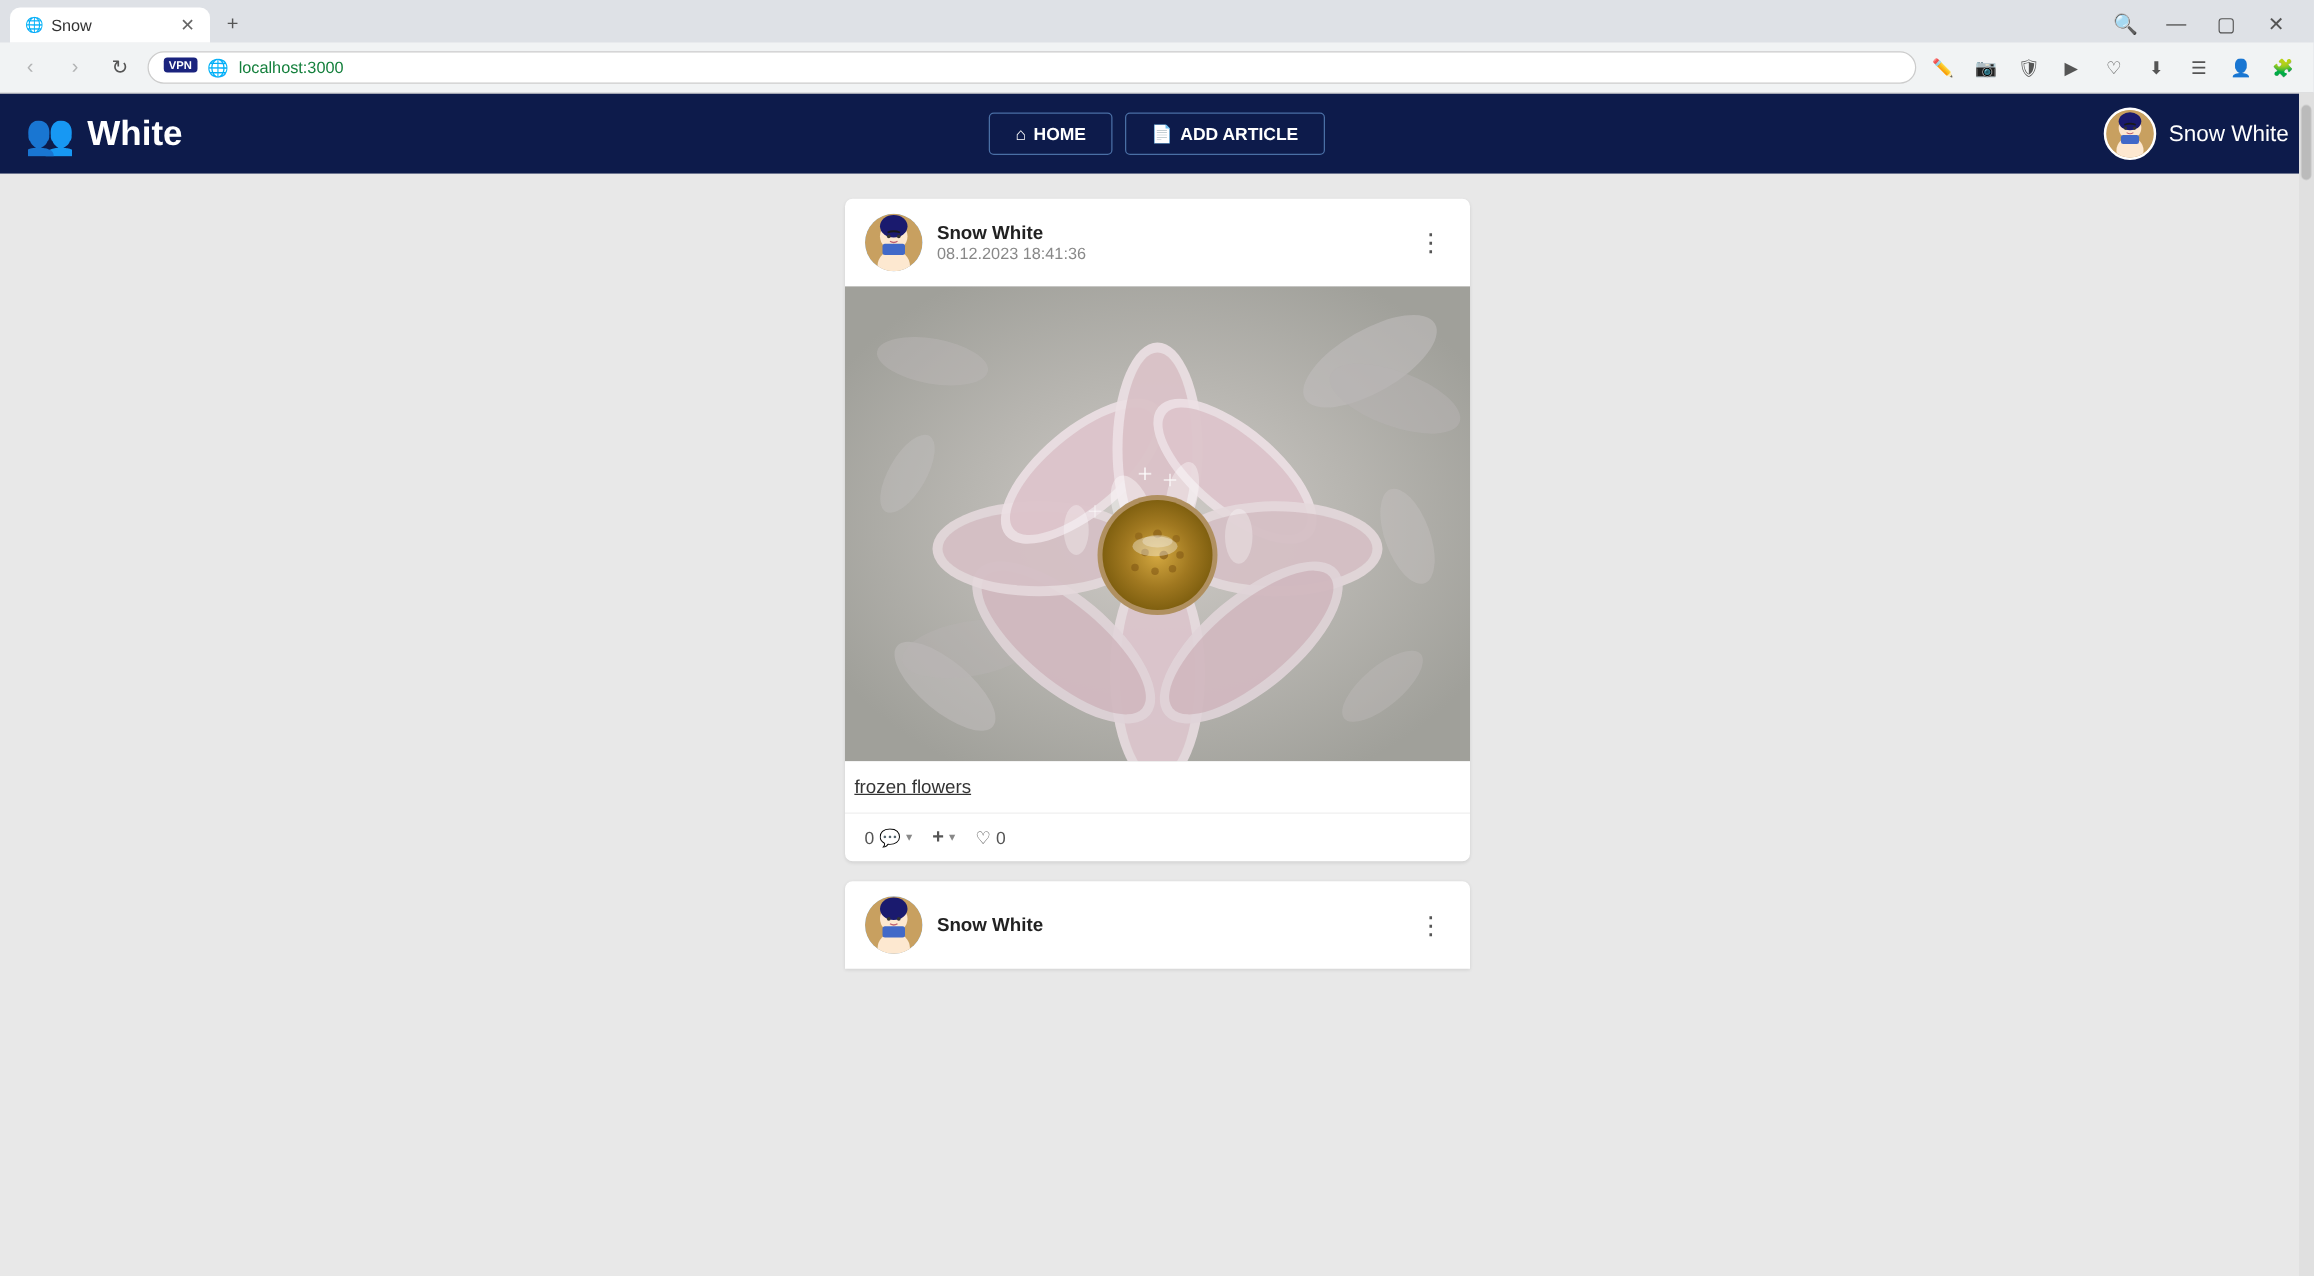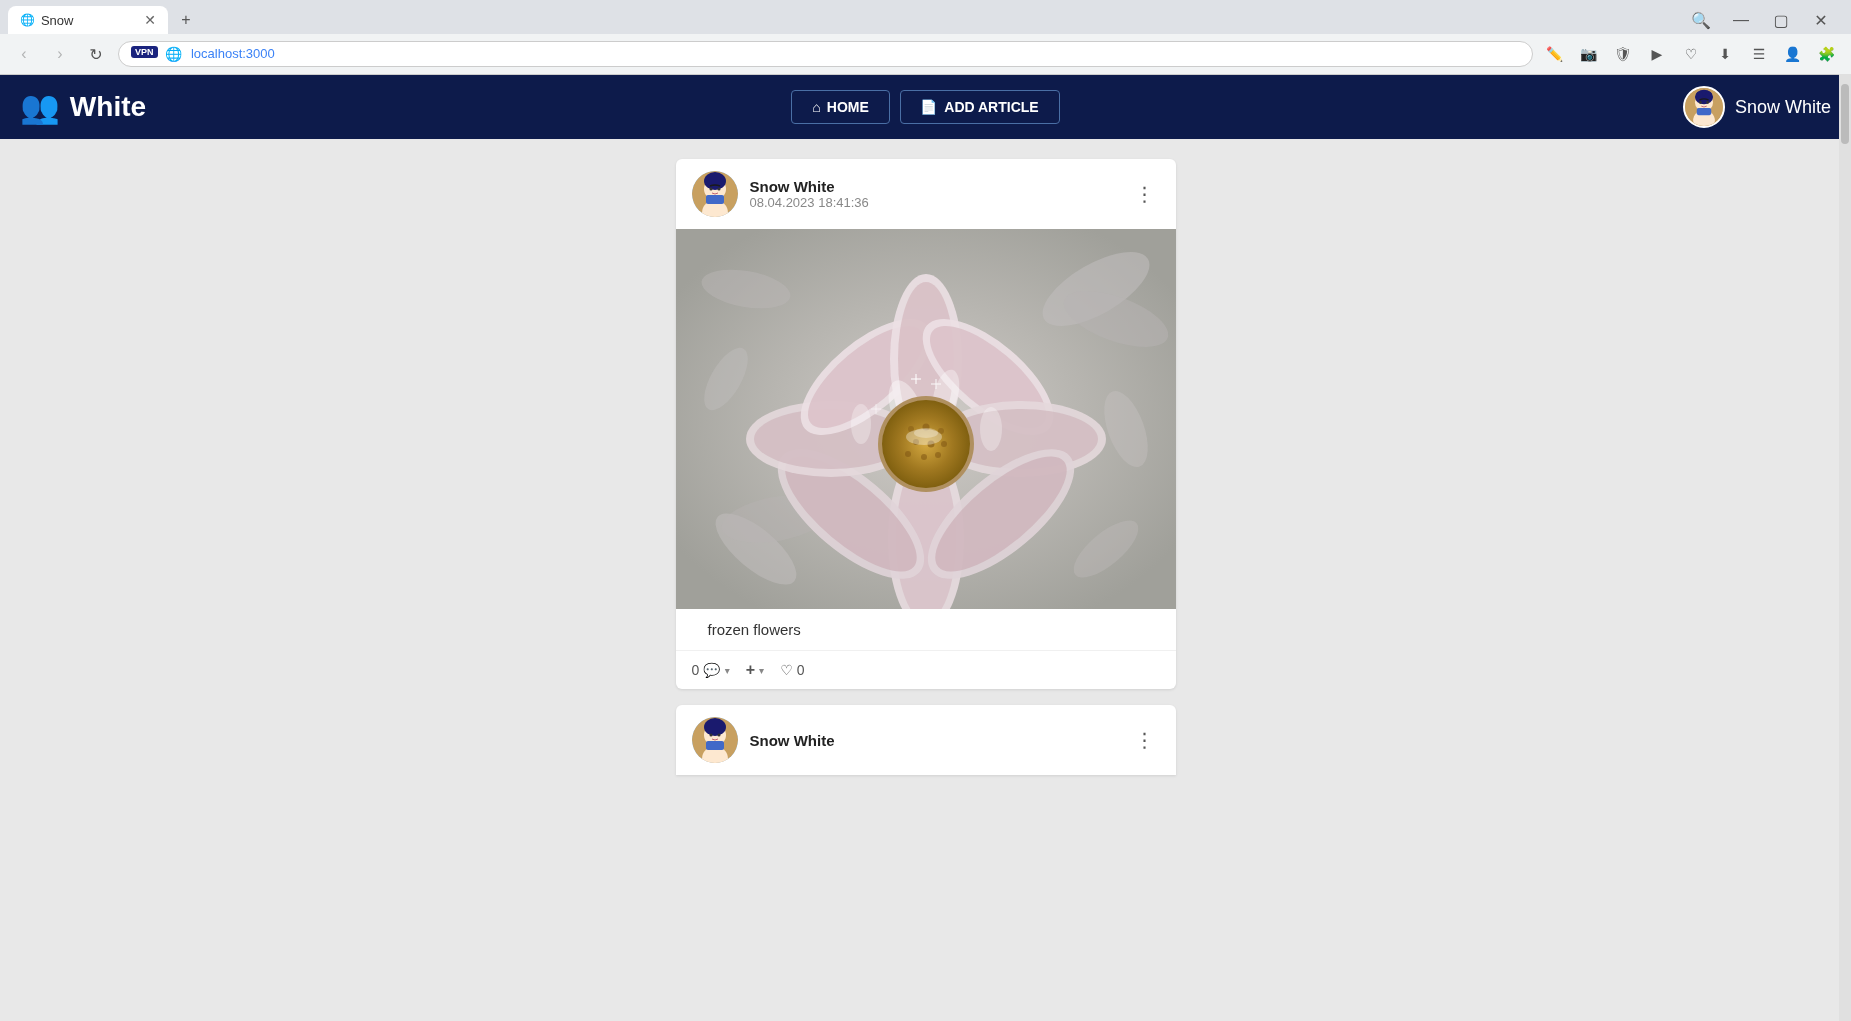--- a/index.html
+++ b/index.html
@@ -11,21 +11,21 @@
     .browser-tab { display: flex; align-items: center; gap: 6px; background: white; padding: 6px 12px; border-radius: 8px 8px 0 0; font-size: 13px; color: #333; min-width: 160px; }
     .browser-tab .tab-icon { font-size: 12px; }
     .browser-tab .tab-close { margin-left: auto; color: #666; cursor: pointer; font-size: 14px; }
     .new-tab-btn { width: 28px; height: 28px; display: flex; align-items: center; justify-content: center; border-radius: 50%; cursor: pointer; font-size: 16px; color: #555; }
 
     .browser-toolbar { background: #f1f3f4; display: flex; align-items: center; padding: 6px 10px; gap: 8px; border-bottom: 1px solid #ccc; }
     .nav-btn { width: 28px; height: 28px; border-radius: 50%; border: none; background: transparent; cursor: pointer; color: #555; font-size: 16px; display: flex; align-items: center; justify-content: center; }
     .nav-btn:disabled { opacity: 0.4; cursor: default; }
     .address-bar-container { flex: 1; display: flex; align-items: flex-start; background: white; border-radius: 20px; padding: 4px 12px; gap: 8px; border: 1px solid #ccc; }
     .vpn-badge { background: #1a237e; color: white; font-size: 9px; font-weight: bold; padding: 1px 4px; border-radius: 3px; }
-    .address-bar-url { font-size: 13px; color: #3b82f6; flex: 1; }
+    .address-bar-url { font-size: 13px; color: #15803d; flex: 1; }
     .toolbar-actions { display: flex; align-items: center; gap: 6px; }
     .toolbar-action-btn { width: 28px; height: 28px; background: transparent; border: none; cursor: pointer; color: #555; font-size: 14px; display: flex; align-items: center; justify-content: center; border-radius: 4px; }
 
     
     .app-nav { background: #0d1b4b; display: flex; align-items: center; padding: 0 20px; height: 64px; }
     .app-logo { display: flex; align-items: center; gap: 10px; color: white; font-size: 28px; font-weight: bold; flex: 1; }
     .nav-buttons { display: flex; gap: 10px; }
     .nav-btn-app { background: transparent; border: 1.5px solid #4a6fa5; color: white; padding: 8px 20px; border-radius: 4px; cursor: pointer; font-size: 14px; font-weight: bold; display: flex; align-items: center; gap: 6px; }
     .user-section { flex: 1; display: flex; justify-content: flex-end; align-items: center; gap: 10px; color: white; font-size: 18px; font-weight: 500; }
     .user-avatar { width: 42px; height: 42px; border-radius: 50%; background: #c8a870; border: 2px solid #fff; overflow: hidden; display: flex; align-items: center; justify-content: center; font-size: 22px; }
@@ -42,21 +42,21 @@
     .post-author { font-size: 15px; font-weight: 600; color: #222; }
     .post-date { font-size: 13px; color: #888; }
     .post-menu-btn { width: 30px; height: 30px; border-radius: 50%; border: none; background: transparent; cursor: pointer; color: #555; font-size: 20px; display: flex; align-items: center; justify-content: center; }
 
     
     .post-image { width: 100%; height: 380px; position: relative; overflow: hidden; background: #d4d4d4; }
 
     
     .flower-svg { width: 100%; height: 100%; }
 
-    .post-caption { padding: 12px 32px; font-size: 15px; color: #333; }
+    .post-caption { padding: 12px 8px; font-size: 15px; color: #333; text-decoration: underline; }
     .post-actions { display: flex; align-items: center; padding: 10px 16px; gap: 16px; border-top: 1px solid #f0f0f0; }
     .action-btn { background: transparent; border: none; cursor: pointer; display: flex; align-items: center; gap: 4px; color: #555; font-size: 14px; }
     .action-chevron { font-size: 10px; color: #888; }
 
     
     .post-card-partial { background: white; border-radius: 6px 6px 0 0; overflow: hidden; box-shadow: 0 1px 3px rgba(0,0,0,0.1); }
 
     
     .scrollbar { position: fixed; right: 0; top: 74px; width: 12px; height: 100%; background: #e0e0e0; }
     .scrollbar-thumb { width: 8px; margin: 2px; height: 60px; background: #bbb; border-radius: 4px; margin-top: 10px; }
@@ -158,21 +158,21 @@
             <circle cx="23" cy="42" r="13" fill="#fde8d0"></circle>
             <rect x="14" y="24" width="18" height="9" fill="#4169c8" rx="2"></rect>
             <circle cx="19" cy="18" r="1.5" fill="#333"></circle>
             <circle cx="27" cy="18" r="1.5" fill="#333"></circle>
             <path d="M20 22 Q23 24 26 22" stroke="#c06070" stroke-width="1" fill="none"></path>
             <path d="M18 15 Q23 13 28 15" stroke="#1a1a1a" stroke-width="1.5" fill="none"></path>
           </svg>
         </div>
         <div class="post-info">
           <div class="post-author">Snow White</div>
-          <div class="post-date">08.04.2023 18:41:36</div>
+          <div class="post-date">08.12.2023 18:41:36</div>
         </div>
         <button class="post-menu-btn">⋮</button>
       </div>
 
       <div class="post-image">
         <svg class="flower-svg" viewBox="0 0 500 380" xmlns="http://www.w3.org/2000/svg">
 
           <defs>
             <radialGradient id="bg1" cx="50%" cy="50%" r="60%">
               <stop offset="0%" style="stop-color:#d0ccc8"></stop>

